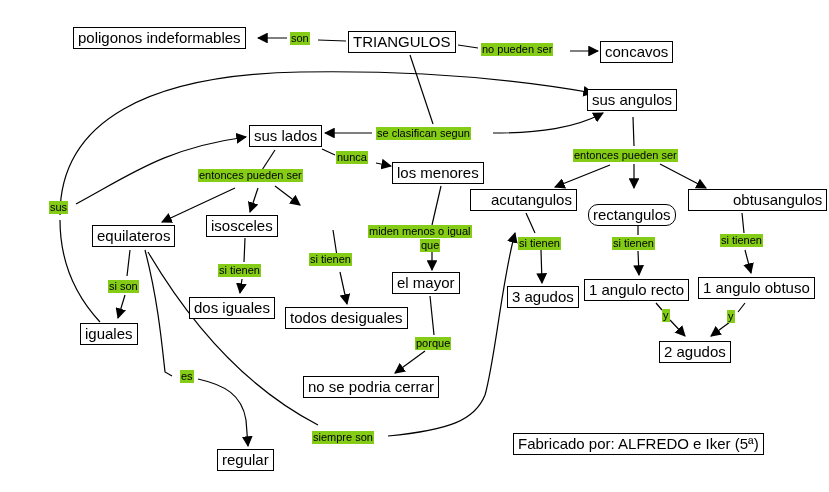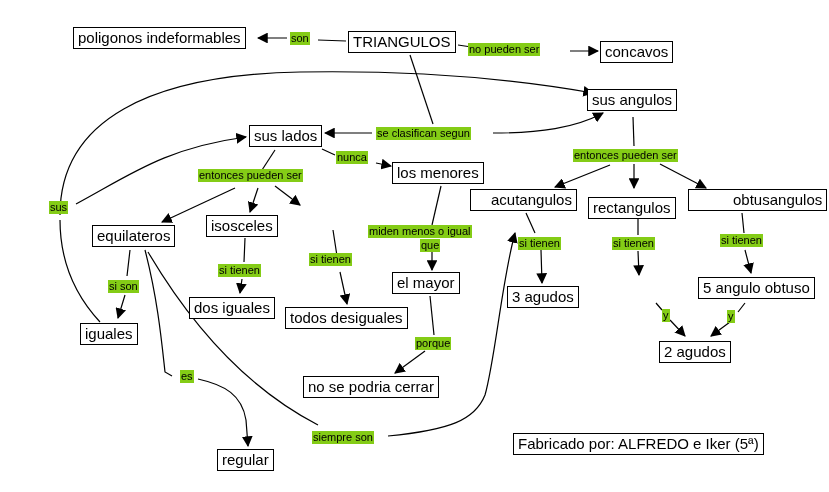--- a/index.html
+++ b/index.html
@@ -59,35 +59,36 @@
 
   <div class="node" style="left:348px;top:31px;">TRIANGULOS</div>
   <div class="node" style="left:73px;top:27px;">poligonos indeformables</div>
   <div class="node" style="left:600px;top:41px;">concavos</div>
   <div class="node" style="left:587px;top:89px;">sus angulos</div>
   <div class="node" style="left:249px;top:125px;">sus lados</div>
   <div class="node" style="left:392px;top:162px;">los menores</div>
   <div class="node" style="left:92px;top:225px;text-align:right;">equilateros</div>
   <div class="node" style="left:206px;top:215px;">isosceles</div>
   <div class="node" style="left:470px;top:189px;padding-left:20px;">acutangulos</div>
-  <div class="node" style="left:588px;top:197px;">rectangulos</div>
+  <div class="node" style="left:588px;top:204px;border-radius:10px;">rectangulos</div>
   <div class="node" style="left:688px;top:189px;padding-left:44px;">obtusangulos</div>
   <div class="node" style="left:80px;top:323px;">iguales</div>
   <div class="node" style="left:189px;top:297px;">dos iguales</div>
   <div class="node" style="left:285px;top:307px;">todos desiguales</div>
   <div class="node" style="left:392px;top:272px;">el mayor</div>
   <div class="node" style="left:507px;top:286px;">3 agudos</div>
-  <div class="node" style="left:698px;top:277px;">5 angulo obtuso</div>
+  <div class="node" style="left:584px;top:279px;">1 angulo recto</div>
+  <div class="node" style="left:698px;top:277px;">1 angulo obtuso</div>
   <div class="node" style="left:659px;top:341px;">2 agudos</div>
   <div class="node" style="left:303px;top:376px;">no se podria cerrar</div>
   <div class="node" style="left:217px;top:449px;">regular</div>
   <div class="node" style="left:513px;top:433px;">Fabricado por: ALFREDO e Iker (5ª)</div>
 
   <div class="lbl" style="left:290px;top:32px;">son</div>
-  <div class="lbl" style="left:468px;top:43px;">no pueden ser</div>
+  <div class="lbl" style="left:481px;top:43px;">no pueden ser</div>
   <div class="lbl" style="left:376px;top:127px;">se clasifican segun</div>
   <div class="lbl" style="left:336px;top:151px;">nunca</div>
   <div class="lbl" style="left:198px;top:169px;">entonces pueden ser</div>
   <div class="lbl" style="left:573px;top:149px;">entonces pueden ser</div>
   <div class="lbl" style="left:49px;top:201px;text-align:right;">sus</div>
   <div class="lbl" style="left:108px;top:280px;">si son</div>
   <div class="lbl" style="left:218px;top:264px;">si tienen</div>
   <div class="lbl" style="left:309px;top:253px;">si tienen</div>
   <div class="lbl" style="left:368px;top:225px;">miden menos o igual</div>
   <div class="lbl" style="left:420px;top:239px;">que</div>

